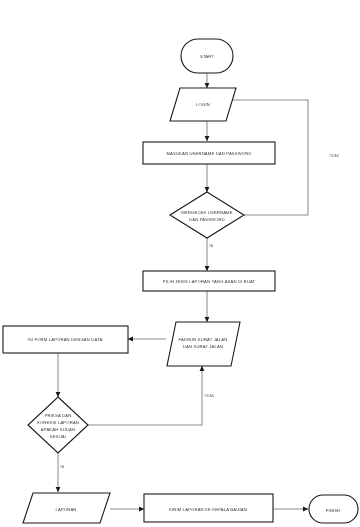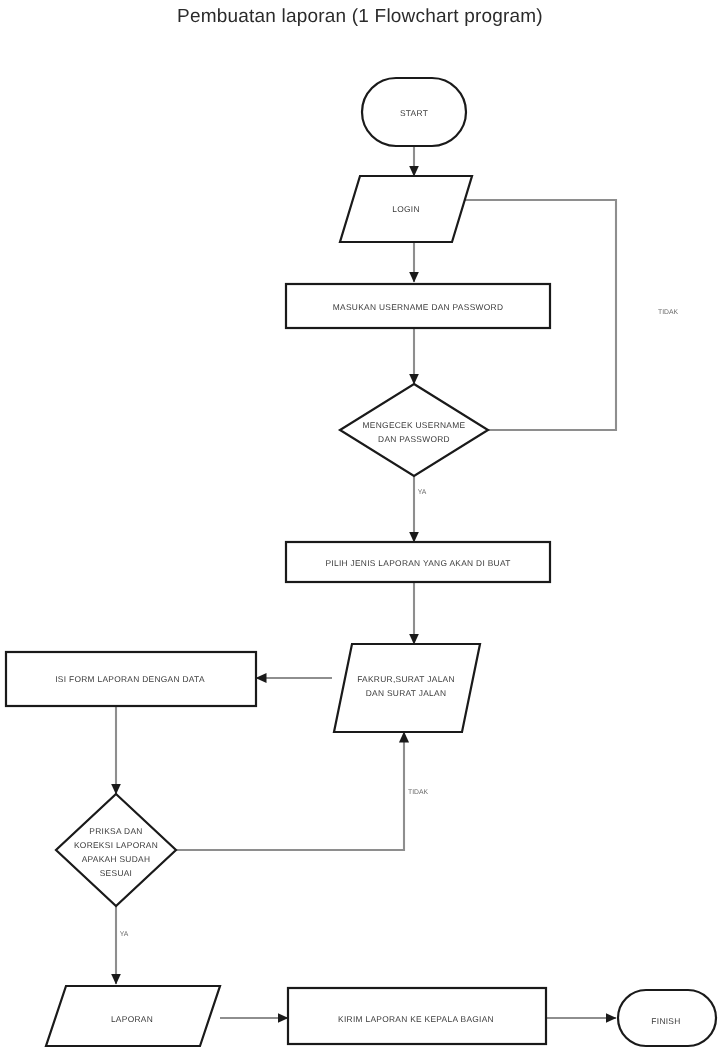--- a/index.html
+++ b/index.html
@@ -14,21 +14,20 @@
   .lbl{font-family:"Liberation Sans","DejaVu Sans",sans-serif;
        font-size:4.2px;fill:#3a3a3a;text-anchor:middle;letter-spacing:.15px;}
   .edge-lbl{font-family:"Liberation Sans","DejaVu Sans",sans-serif;
        font-size:3.4px;fill:#6a6a6a;text-anchor:middle;}
 </style>
 </head>
 <body>
 
 <div id="canvas">
 
-  <div class="title">Pembuatan laporan  (1 Flowchart program)</div>
 
   <svg viewBox="0 0 360 527">
     <defs>
       <marker id="arrow" markerWidth="6" markerHeight="6" refX="5" refY="3" orient="auto" markerUnits="strokeWidth">
         <path d="M0,0.6 L5.2,3 L0,5.4 z" fill="#1a1a1a"></path>
       </marker>
     </defs>
 
     <g>
       <path class="conn" d="M207,73 L207,88" marker-end="url(#arrow)"></path>

